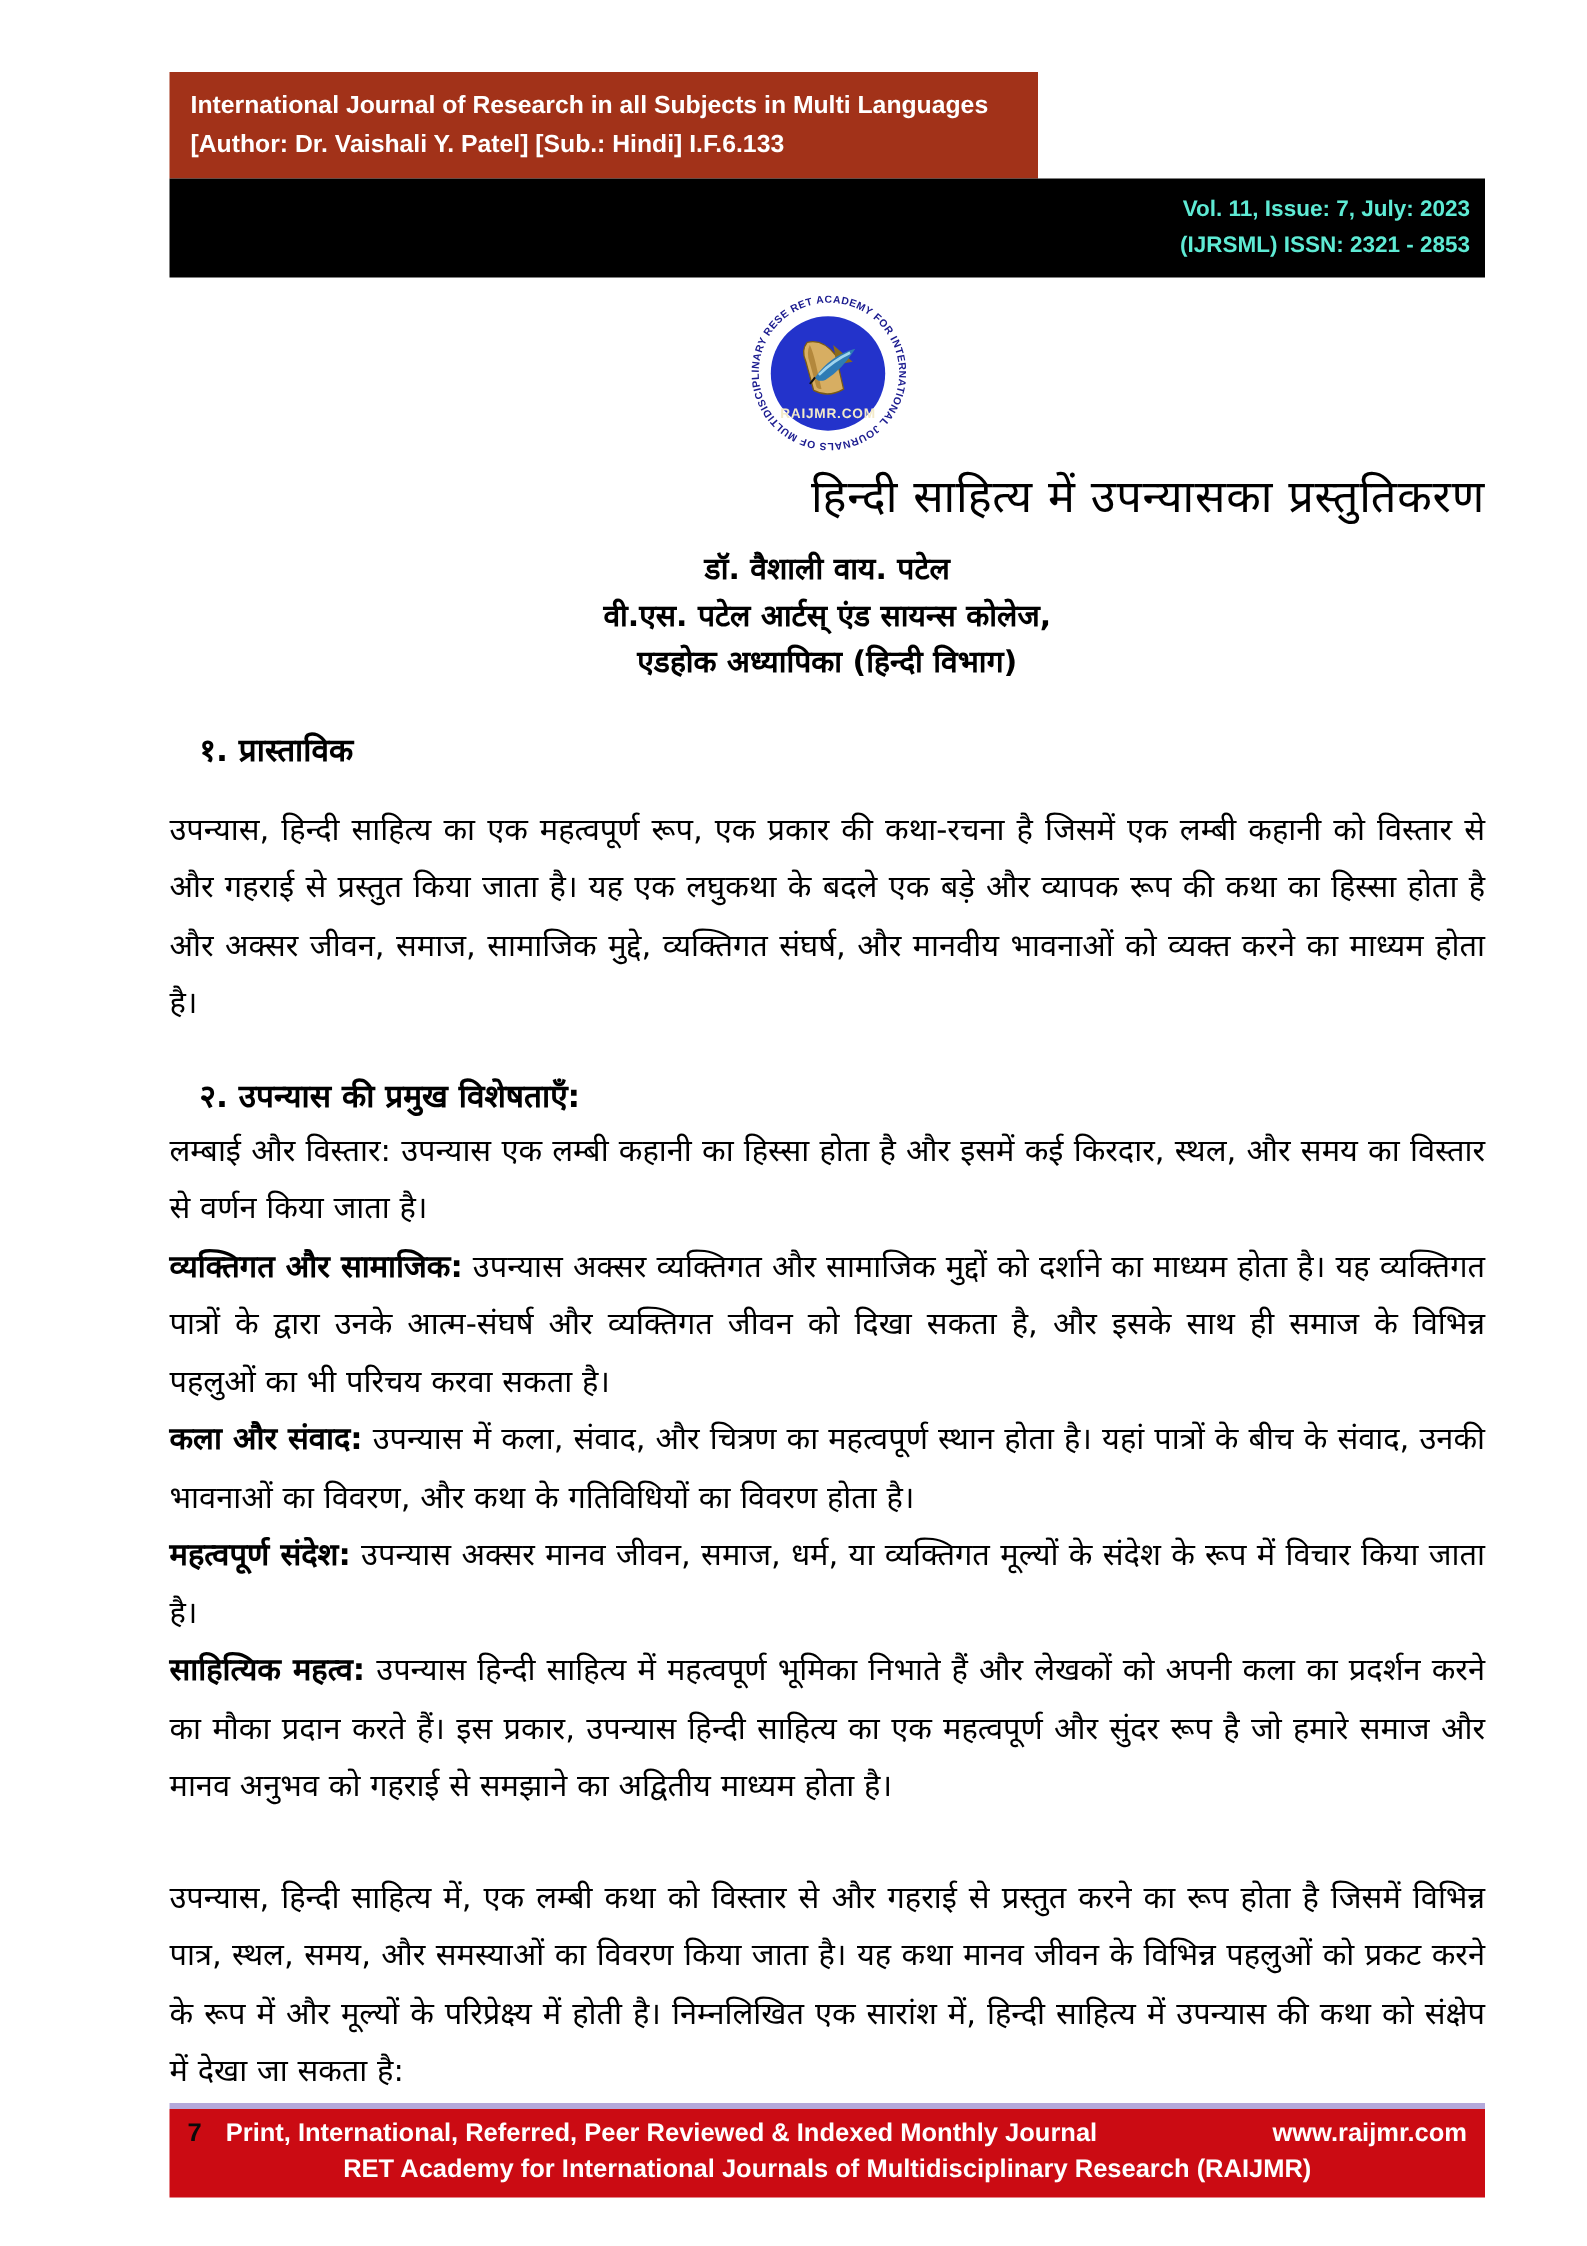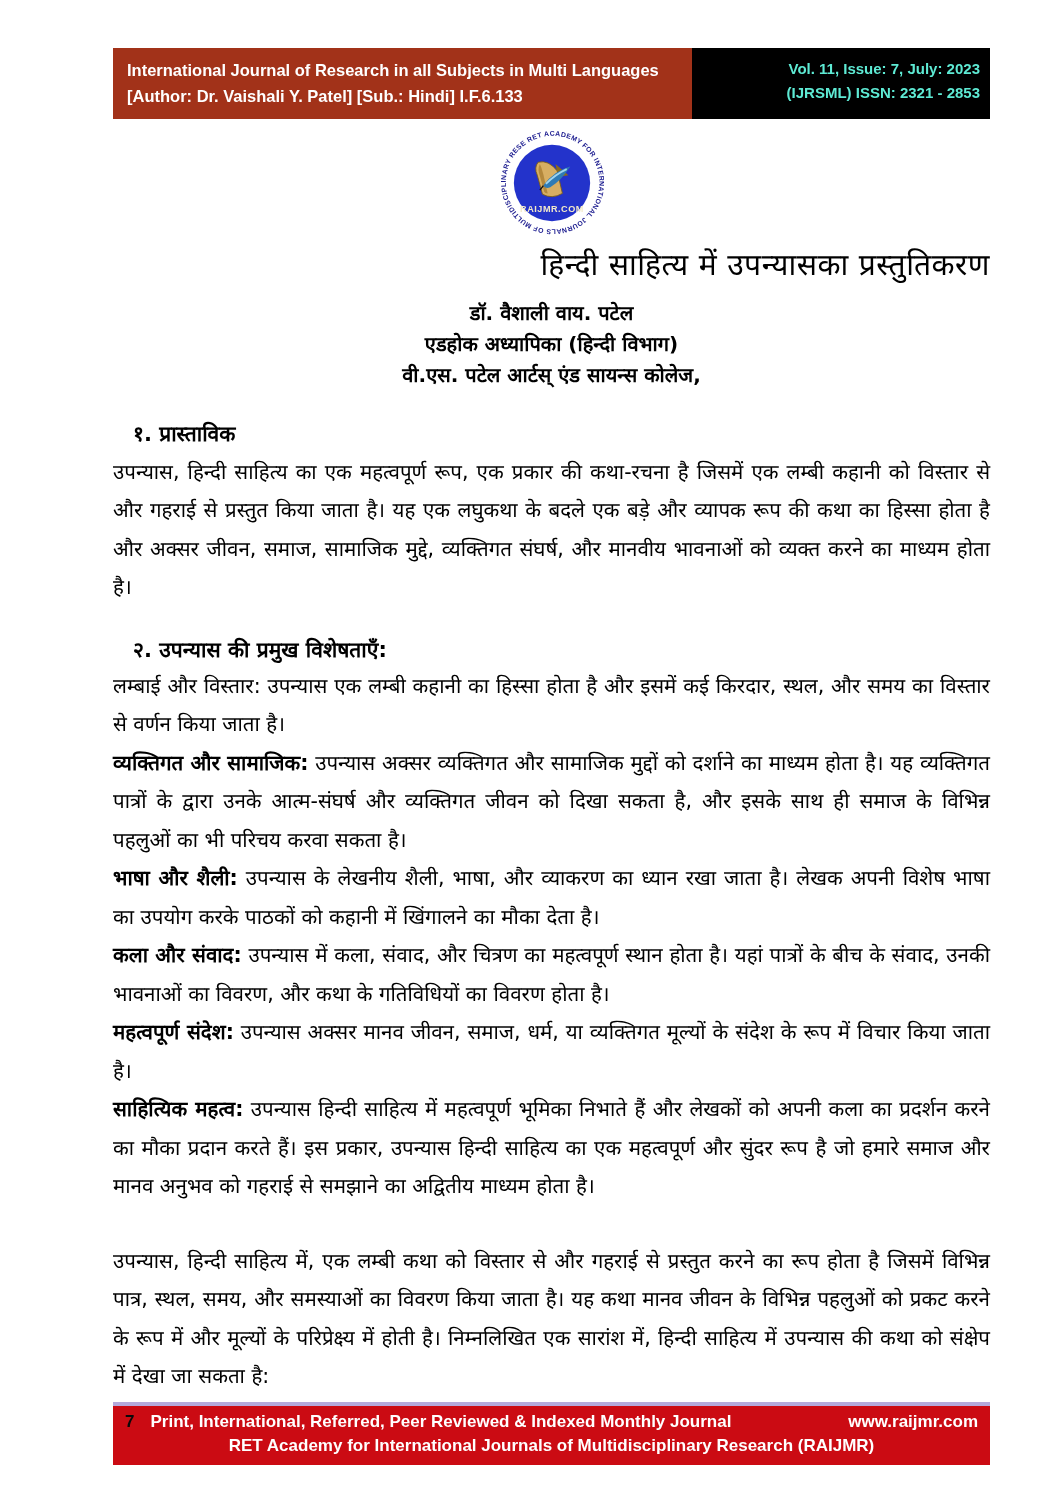--- a/index.html
+++ b/index.html
@@ -4,21 +4,21 @@
 <style>
   html,body{margin:0;padding:0;}
   body{
     width:1058px;height:1497px;position:relative;background:#ffffff;
     font-family:"DejaVu Sans",sans-serif;color:#000;
     overflow:hidden;
   }
   .content{position:absolute;left:113px;width:877px;top:48px;}
 
   
-  .hdr{display:flex;width:100%;}
+  .hdr{display:flex;width:100%;flex-direction:column;}
   .hdr-left{
     background:#A23219;color:#fff;width:565px;padding:9px 0 9px 14px;
     font-family:"Liberation Sans",sans-serif;font-weight:bold;font-size:16.5px;line-height:1.6;
   }
   .hdr-right{
     background:#000;color:#5eead4;flex:1;padding:9px 10px 9px 0;text-align:right;
     font-family:"Liberation Sans",sans-serif;font-weight:bold;font-size:15px;line-height:1.6;
   }
 
   
@@ -29,21 +29,21 @@
   .title{
     text-align:right;font-size:30px;font-weight:normal;margin:8px 0 14px 0;
     letter-spacing:0.5px;
   }
   .author{ text-align:center;font-size:20px;font-weight:bold;line-height:31px;}
 
   
   .sec-head{font-size:21px;font-weight:bold;margin-top:26px;line-height:34px;margin-left:20px;}
   .para{
     font-size:20.5px;line-height:38.5px;text-align:justify;text-justify:inter-word;
-    margin-top:2px;
+    margin-top:17px;
   }
   .feat{font-size:20.5px;line-height:38.5px;text-align:justify;text-justify:inter-word;}
   .lead-bold{font-weight:bold;}
   .closing{margin-top:36px;}
 
   
   .footer{position:absolute;left:113px;width:877px;top:1402px;}
   .footer-topline{height:4px;background:#B4A9DB;}
   .footer-band{
     background:#CB0B13;color:#fff;padding:4px 12px 7px 12px;
@@ -89,32 +89,31 @@
       <path d="M53 61 Q64 50 77 44" stroke="#9fd4ee" fill="none" stroke-width="2"></path>
       <path d="M50 63 Q48 66 46 68" stroke="#111" fill="none" stroke-width="1.5"></path>
       <text x="60" y="94" text-anchor="middle" font-family="Liberation Sans, sans-serif" font-size="10.5" font-weight="bold" fill="#F3EAC9" letter-spacing="0.6">RAIJMR.COM</text>
     </svg>
   </div>
 
   <div class="title">हिन्दी साहित्य में उपन्यासका प्रस्तुतिकरण</div>
 
   <div class="author">
     <div>डॉ. वैशाली वाय. पटेल</div>
+    <div>वी.एस. पटेल आर्टस् एंड सायन्स कोलेज,</div>
     <div>एडहोक अध्यापिका (हिन्दी विभाग)</div>
-    <div>वी.एस. पटेल आर्टस् एंड सायन्स कोलेज,</div>
   </div>
 
   <div class="sec-head">१. प्रास्ताविक</div>
   <div class="para">उपन्यास, हिन्दी साहित्य का एक महत्वपूर्ण रूप, एक प्रकार की कथा-रचना है जिसमें एक लम्बी कहानी को विस्तार से और गहराई से प्रस्तुत किया जाता है। यह एक लघुकथा के बदले एक बड़े और व्यापक रूप की कथा का हिस्सा होता है और अक्सर जीवन, समाज, सामाजिक मुद्दे, व्यक्तिगत संघर्ष, और मानवीय भावनाओं को व्यक्त करने का माध्यम होता है।</div>
 
   <div class="sec-head">२. उपन्यास की प्रमुख विशेषताएँ:</div>
 
   <div class="feat"><span>लम्बाई और विस्तार:</span><span> उपन्यास एक लम्बी कहानी का हिस्सा होता है और इसमें कई किरदार, स्थल, और समय का विस्तार से वर्णन किया जाता है।</span></div>
   <div class="feat"><span class="lead-bold">व्यक्तिगत और सामाजिक:</span><span> उपन्यास अक्सर व्यक्तिगत और सामाजिक मुद्दों को दर्शाने का माध्यम होता है। यह व्यक्तिगत पात्रों के द्वारा उनके आत्म-संघर्ष और व्यक्तिगत जीवन को दिखा सकता है, और इसके साथ ही समाज के विभिन्न पहलुओं का भी परिचय करवा सकता है।</span></div>
-  <div class="feat"><span class="lead-bold">भाषा और शैली:</span><span> उपन्यास के लेखनीय शैली, भाषा, और व्याकरण का ध्यान रखा जाता है। लेखक अपनी विशेष भाषा का उपयोग करके पाठकों को कहानी में खिंगालने का मौका देता है।</span></div>
   <div class="feat"><span class="lead-bold">कला और संवाद:</span><span> उपन्यास में कला, संवाद, और चित्रण का महत्वपूर्ण स्थान होता है। यहां पात्रों के बीच के संवाद, उनकी भावनाओं का विवरण, और कथा के गतिविधियों का विवरण होता है।</span></div>
   <div class="feat"><span class="lead-bold">महत्वपूर्ण संदेश:</span><span> उपन्यास अक्सर मानव जीवन, समाज, धर्म, या व्यक्तिगत मूल्यों के संदेश के रूप में विचार किया जाता है।</span></div>
   <div class="feat"><span class="lead-bold">साहित्यिक महत्व:</span><span> उपन्यास हिन्दी साहित्य में महत्वपूर्ण भूमिका निभाते हैं और लेखकों को अपनी कला का प्रदर्शन करने का मौका प्रदान करते हैं। इस प्रकार, उपन्यास हिन्दी साहित्य का एक महत्वपूर्ण और सुंदर रूप है जो हमारे समाज और मानव अनुभव को गहराई से समझाने का अद्वितीय माध्यम होता है।</span></div>
 
   <div class="para closing">उपन्यास, हिन्दी साहित्य में, एक लम्बी कथा को विस्तार से और गहराई से प्रस्तुत करने का रूप होता है जिसमें विभिन्न पात्र, स्थल, समय, और समस्याओं का विवरण किया जाता है। यह कथा मानव जीवन के विभिन्न पहलुओं को प्रकट करने के रूप में और मूल्यों के परिप्रेक्ष्य में होती है। निम्नलिखित एक सारांश में, हिन्दी साहित्य में उपन्यास की कथा को संक्षेप में देखा जा सकता है:</div>
 
 </div>
 
 <div class="footer">
   <div class="footer-topline"></div>

